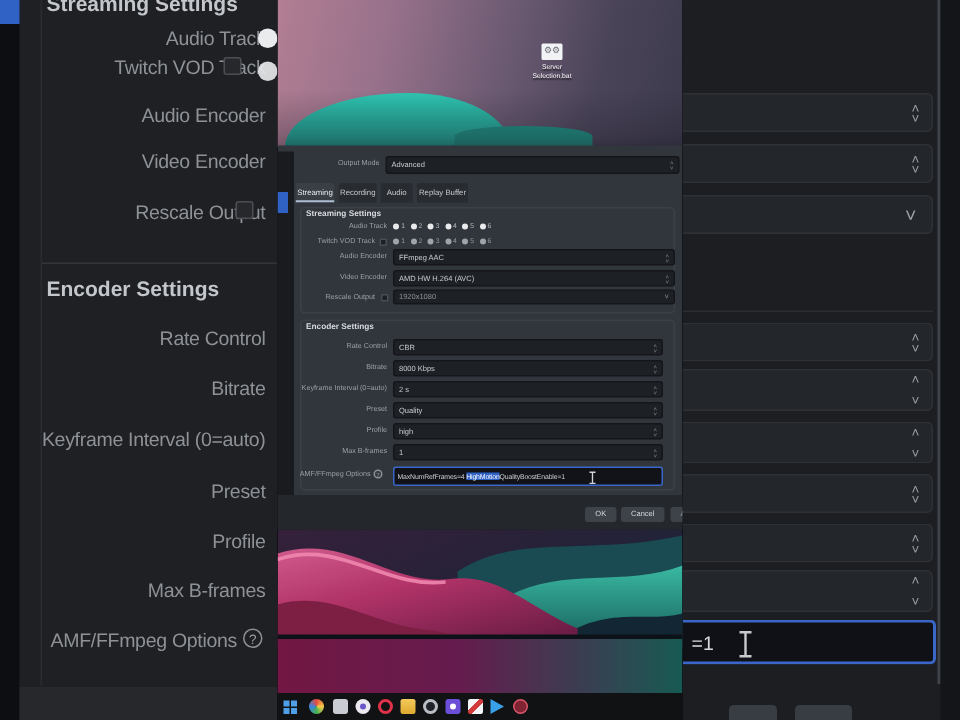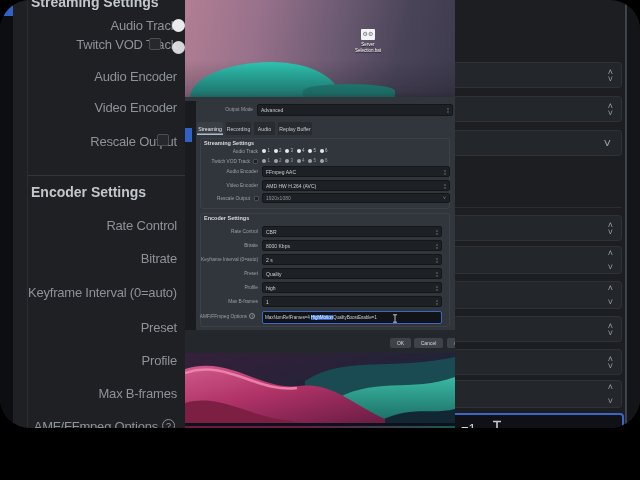--- a/index.html
+++ b/index.html
@@ -1,18 +1,18 @@
 <!DOCTYPE html>
 <html><head>
 <meta charset="utf-8">
 <style>
   html,body{margin:0;padding:0;background:#000;}
   *{box-sizing:border-box;}
   body{font-family:"Liberation Sans",sans-serif;}
-  #canvas{position:relative;width:640px;height:428px;overflow:hidden;background:#000;border-radius:30px;}
+  #canvas{position:relative;width:640px;height:480px;overflow:hidden;background:#000;}
   .r{position:absolute;}
   .nw{white-space:nowrap;}
 
   
   #bg-left{left:0;top:0;width:185px;height:480px;background:#1e2024;overflow:hidden;}
   #bg-right{left:455px;top:0;width:185px;height:480px;background:#1c1e22;overflow:hidden;}
   .biglbl{font-size:13px;letter-spacing:-.2px;color:#8e9297;text-align:right;width:177px;left:0;}
   .bighdr{font-size:14px;font-weight:bold;color:#c3c7cb;}
   .bigcircle{width:13px;height:13px;border-radius:50%;background:#e9ebed;}
   .bigcb{width:12px;height:12px;border:1.5px solid #4b4f55;border-radius:2px;background:#26282c;}

